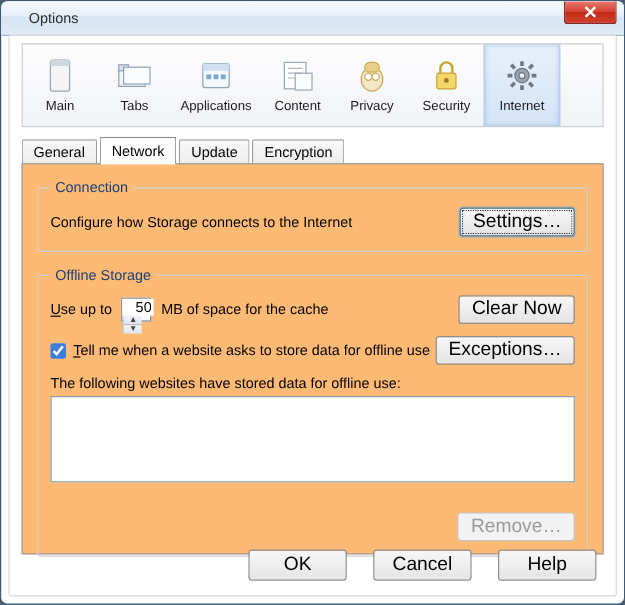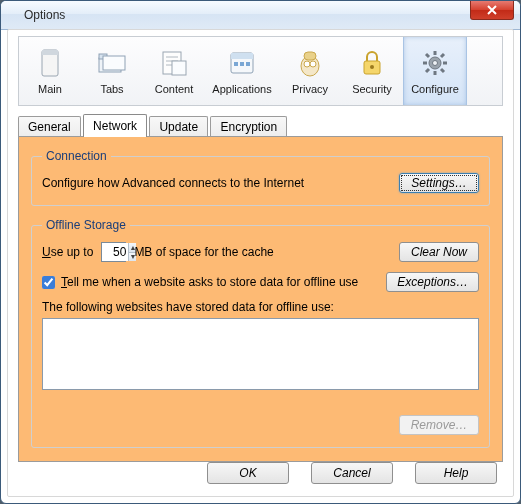--- a/index.html
+++ b/index.html
@@ -114,45 +114,45 @@
   fieldset.grp legend {
     padding: 0 4px;
     color: #1a3e7a;
     font-size: 12px;
   }
   .row { display:flex; align-items:center; }
   .settings-btn, .std-btn {
     min-width: 80px;
     padding: 2px 10px;
     font-family: inherit;
-    font-size: 12px;
+    font-size: 16px;
     background: linear-gradient(to bottom,#f7f7f7,#e4e4e4);
     border: 1px solid #8f8f8f;
     border-radius: 3px;
     cursor: default;
-    font-style: italic;
   }
   .settings-btn.focus {
     outline: 1px dotted #333;
     outline-offset: -3px;
     border-color: #3c7fb1;
     box-shadow: 0 0 2px #6fa7d4;
   }
   .std-btn[disabled] {
     color: #9a9a9a;
     border-color: #c4c4c4;
     background: #f2f2f2;
   }
   .spin {
     width: 25px;
     display: inline-flex;
     border: 1px solid #7a8a99;
     height: 20px;
     box-sizing: border-box;
     background: #fff;
+    flex-direction: column;
   }
   .spin input {
     border: none; width: 22px; font-size: 12px; text-align: right;
     padding: 0 2px; outline: none;
   }
   .spin .arrows {
     width: 15px; display:flex; flex-direction:column;
     border-left: 1px solid #b5c0cb;
   }
   .spin .arrows div {
@@ -205,43 +205,43 @@
       <div class="tool-item">
         <span class="icon-box">
           <svg width="30" height="26">
               <rect x="2" y="8" width="22" height="14" fill="#eef3f8" stroke="#8fa2b5"></rect>
               <rect x="2" y="4" width="8" height="5" fill="#d7e3ef" stroke="#8fa2b5"></rect>
               <rect x="6" y="6" width="22" height="14" fill="#fafcfe" stroke="#8fa2b5"></rect>
             </svg>
         </span>
         <span>Tabs</span>
       </div>
+      <div class="tool-item" style="width:74px">
+        <span class="icon-box">
+          <svg width="30" height="28">
+              <rect x="4" y="4" width="22" height="20" rx="2" fill="#f5f8fb" stroke="#8fa2b5"></rect>
+              <rect x="4" y="4" width="22" height="6" fill="#cfe0f0"></rect>
+              <rect x="7" y="13" width="4" height="4" fill="#7aa7d4"></rect>
+              <rect x="13" y="13" width="4" height="4" fill="#7aa7d4"></rect>
+              <rect x="19" y="13" width="4" height="4" fill="#7aa7d4"></rect>
+            </svg>
+        </span>
+        <span>Applications</span>
+      </div>
       <div class="tool-item">
         <span class="icon-box">
           <svg width="28" height="28">
               <rect x="3" y="3" width="18" height="22" fill="#fdfdfd" stroke="#9aa6b2"></rect>
               <line x1="6" y1="8" x2="18" y2="8" stroke="#b0b8c0"></line>
               <line x1="6" y1="12" x2="18" y2="12" stroke="#b0b8c0"></line>
               <line x1="6" y1="16" x2="18" y2="16" stroke="#b0b8c0"></line>
               <rect x="12" y="12" width="14" height="14" fill="#fafcfe" stroke="#9aa6b2"></rect>
             </svg>
         </span>
         <span>Content</span>
-      </div>
-      <div class="tool-item" style="width:74px">
-        <span class="icon-box">
-          <svg width="30" height="28">
-              <rect x="4" y="4" width="22" height="20" rx="2" fill="#f5f8fb" stroke="#8fa2b5"></rect>
-              <rect x="4" y="4" width="22" height="6" fill="#cfe0f0"></rect>
-              <rect x="7" y="13" width="4" height="4" fill="#7aa7d4"></rect>
-              <rect x="13" y="13" width="4" height="4" fill="#7aa7d4"></rect>
-              <rect x="19" y="13" width="4" height="4" fill="#7aa7d4"></rect>
-            </svg>
-        </span>
-        <span>Applications</span>
       </div>
       <div class="tool-item">
         <span class="icon-box">
           <svg width="28" height="30">
               <ellipse cx="14" cy="18" rx="9" ry="10" fill="#f4e7c8" stroke="#caa84e"></ellipse>
               <circle cx="11" cy="16" r="3" fill="#fff" stroke="#caa84e"></circle>
               <circle cx="17" cy="16" r="3" fill="#fff" stroke="#caa84e"></circle>
               <rect x="8" y="4" width="12" height="8" rx="4" fill="#e9d18a" stroke="#caa84e"></rect>
             </svg>
         </span>
@@ -269,37 +269,37 @@
                   <line x1="3" y1="15" x2="7" y2="15"></line>
                   <line x1="23" y1="15" x2="27" y2="15"></line>
                   <line x1="6" y1="6" x2="9" y2="9"></line>
                   <line x1="21" y1="21" x2="24" y2="24"></line>
                   <line x1="24" y1="6" x2="21" y2="9"></line>
                   <line x1="9" y1="21" x2="6" y2="24"></line>
                 </g>
               </g>
             </svg>
         </span>
-        <span>Configure</span>
+        <span>Internet</span>
       </div>
     </div>
 
     <div class="subtabs">
       <span class="tab">General</span>
       <span class="tab active">Network</span>
       <span class="tab">Update</span>
       <span class="tab">Encryption</span>
     </div>
 
     <div class="panel">
 
       <fieldset class="grp">
         <legend>Connection</legend>
         <div class="row">
-          <span style="flex:1">Configure how Advanced connects to the Internet</span>
+          <span style="flex:1">Configure how Storage connects to the Internet</span>
           <button class="settings-btn focus">
             <span class="underline-first">Settings…</span>
           </button>
         </div>
       </fieldset>
 
       <fieldset class="grp">
         <legend>Offline Storage</legend>
 
         <div class="row" style="margin-bottom:10px;">

